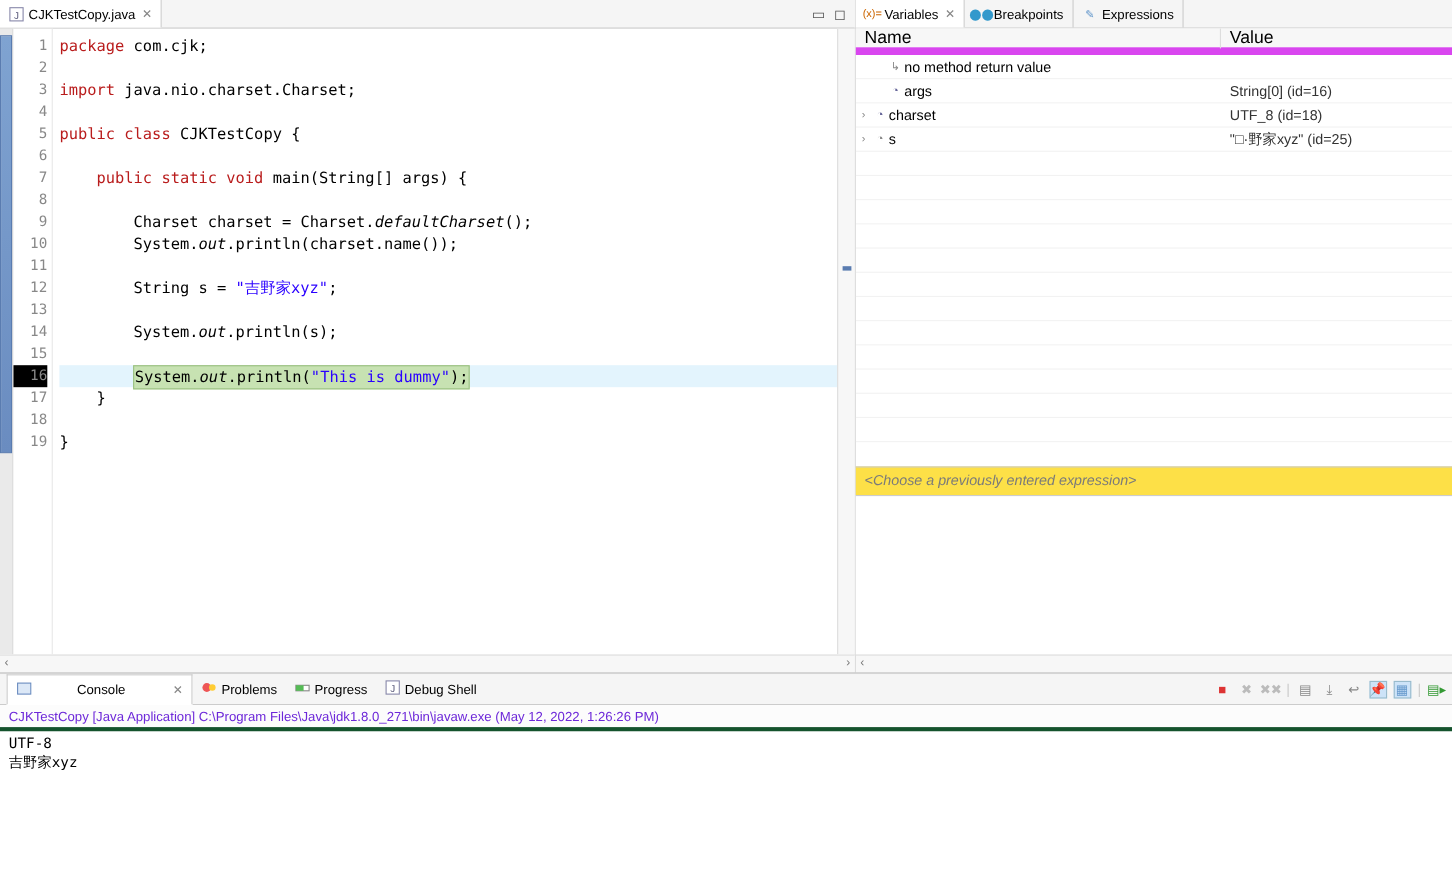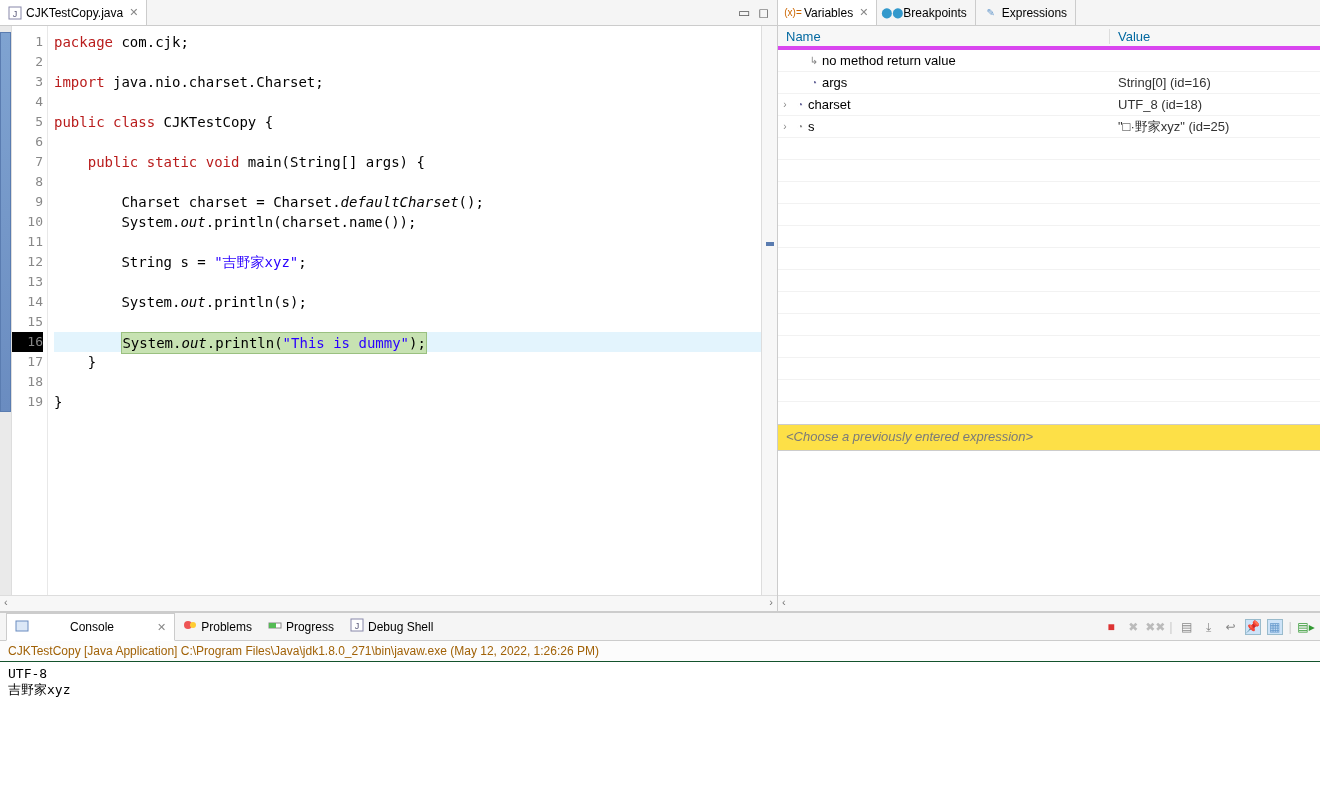--- a/index.html
+++ b/index.html
@@ -189,25 +189,25 @@
 .vars-table {
   flex: 1;
   display: flex;
   flex-direction: column;
   background: #fff;
   min-height: 0;
 }
 .vars-header {
   display: flex;
   background: #f7f7f7;
-  border-bottom: 4px solid #d946ef;
+  border-bottom: 7px solid #d946ef;
   height: 24px;
   align-items: center;
-  font-size: 13px;
-  color: #0369a1;
+  font-size: 16px;
+  color: #000000;
 }
 .vars-header .col-name { flex:1; padding-left: 8px; border-right: 1px solid #ddd; }
 .vars-header .col-value { width: 210px; padding-left: 8px; }
 .vars-rows { flex:1; overflow:auto; font-size: 13px;}
 .var-row {
   display: flex;
   height: 22px;
   align-items: center;
   border-bottom: 1px solid #f2f2f2;
 }
@@ -254,22 +254,22 @@
 .bottom-tabs .btab {
   display:flex; align-items:center; gap:4px;
   padding:0 8px; font-size:12px; cursor:pointer;
 }
 .bottom-tabs .btab.active { background:#fff; border:1px solid #ccc; border-bottom:1px solid #fff; margin-bottom:-1px;gap:41px;}
 .bottom-tabs .toolbar-right { margin-left:auto; display:flex; gap:6px; align-items:center;}
 .toolbar-icon { width:16px; height:16px; display:inline-flex; align-items:center; justify-content:center; cursor:pointer; font-size:12px;}
 .console-launch {
   padding: 3px 8px;
   font-size: 12px;
-  color: #a16207;
-  border-bottom: 1px solid #14532d;
+  color: #6d28d9;
+  border-bottom: 4px solid #14532d;
   background:#fcfcfc;
 }
 .console-out {
   flex:1;
   padding: 4px 8px;
   font-family: Consolas, monospace;
   font-size: 13px;
   white-space: pre;
   color:#000;
   background:#fff;

